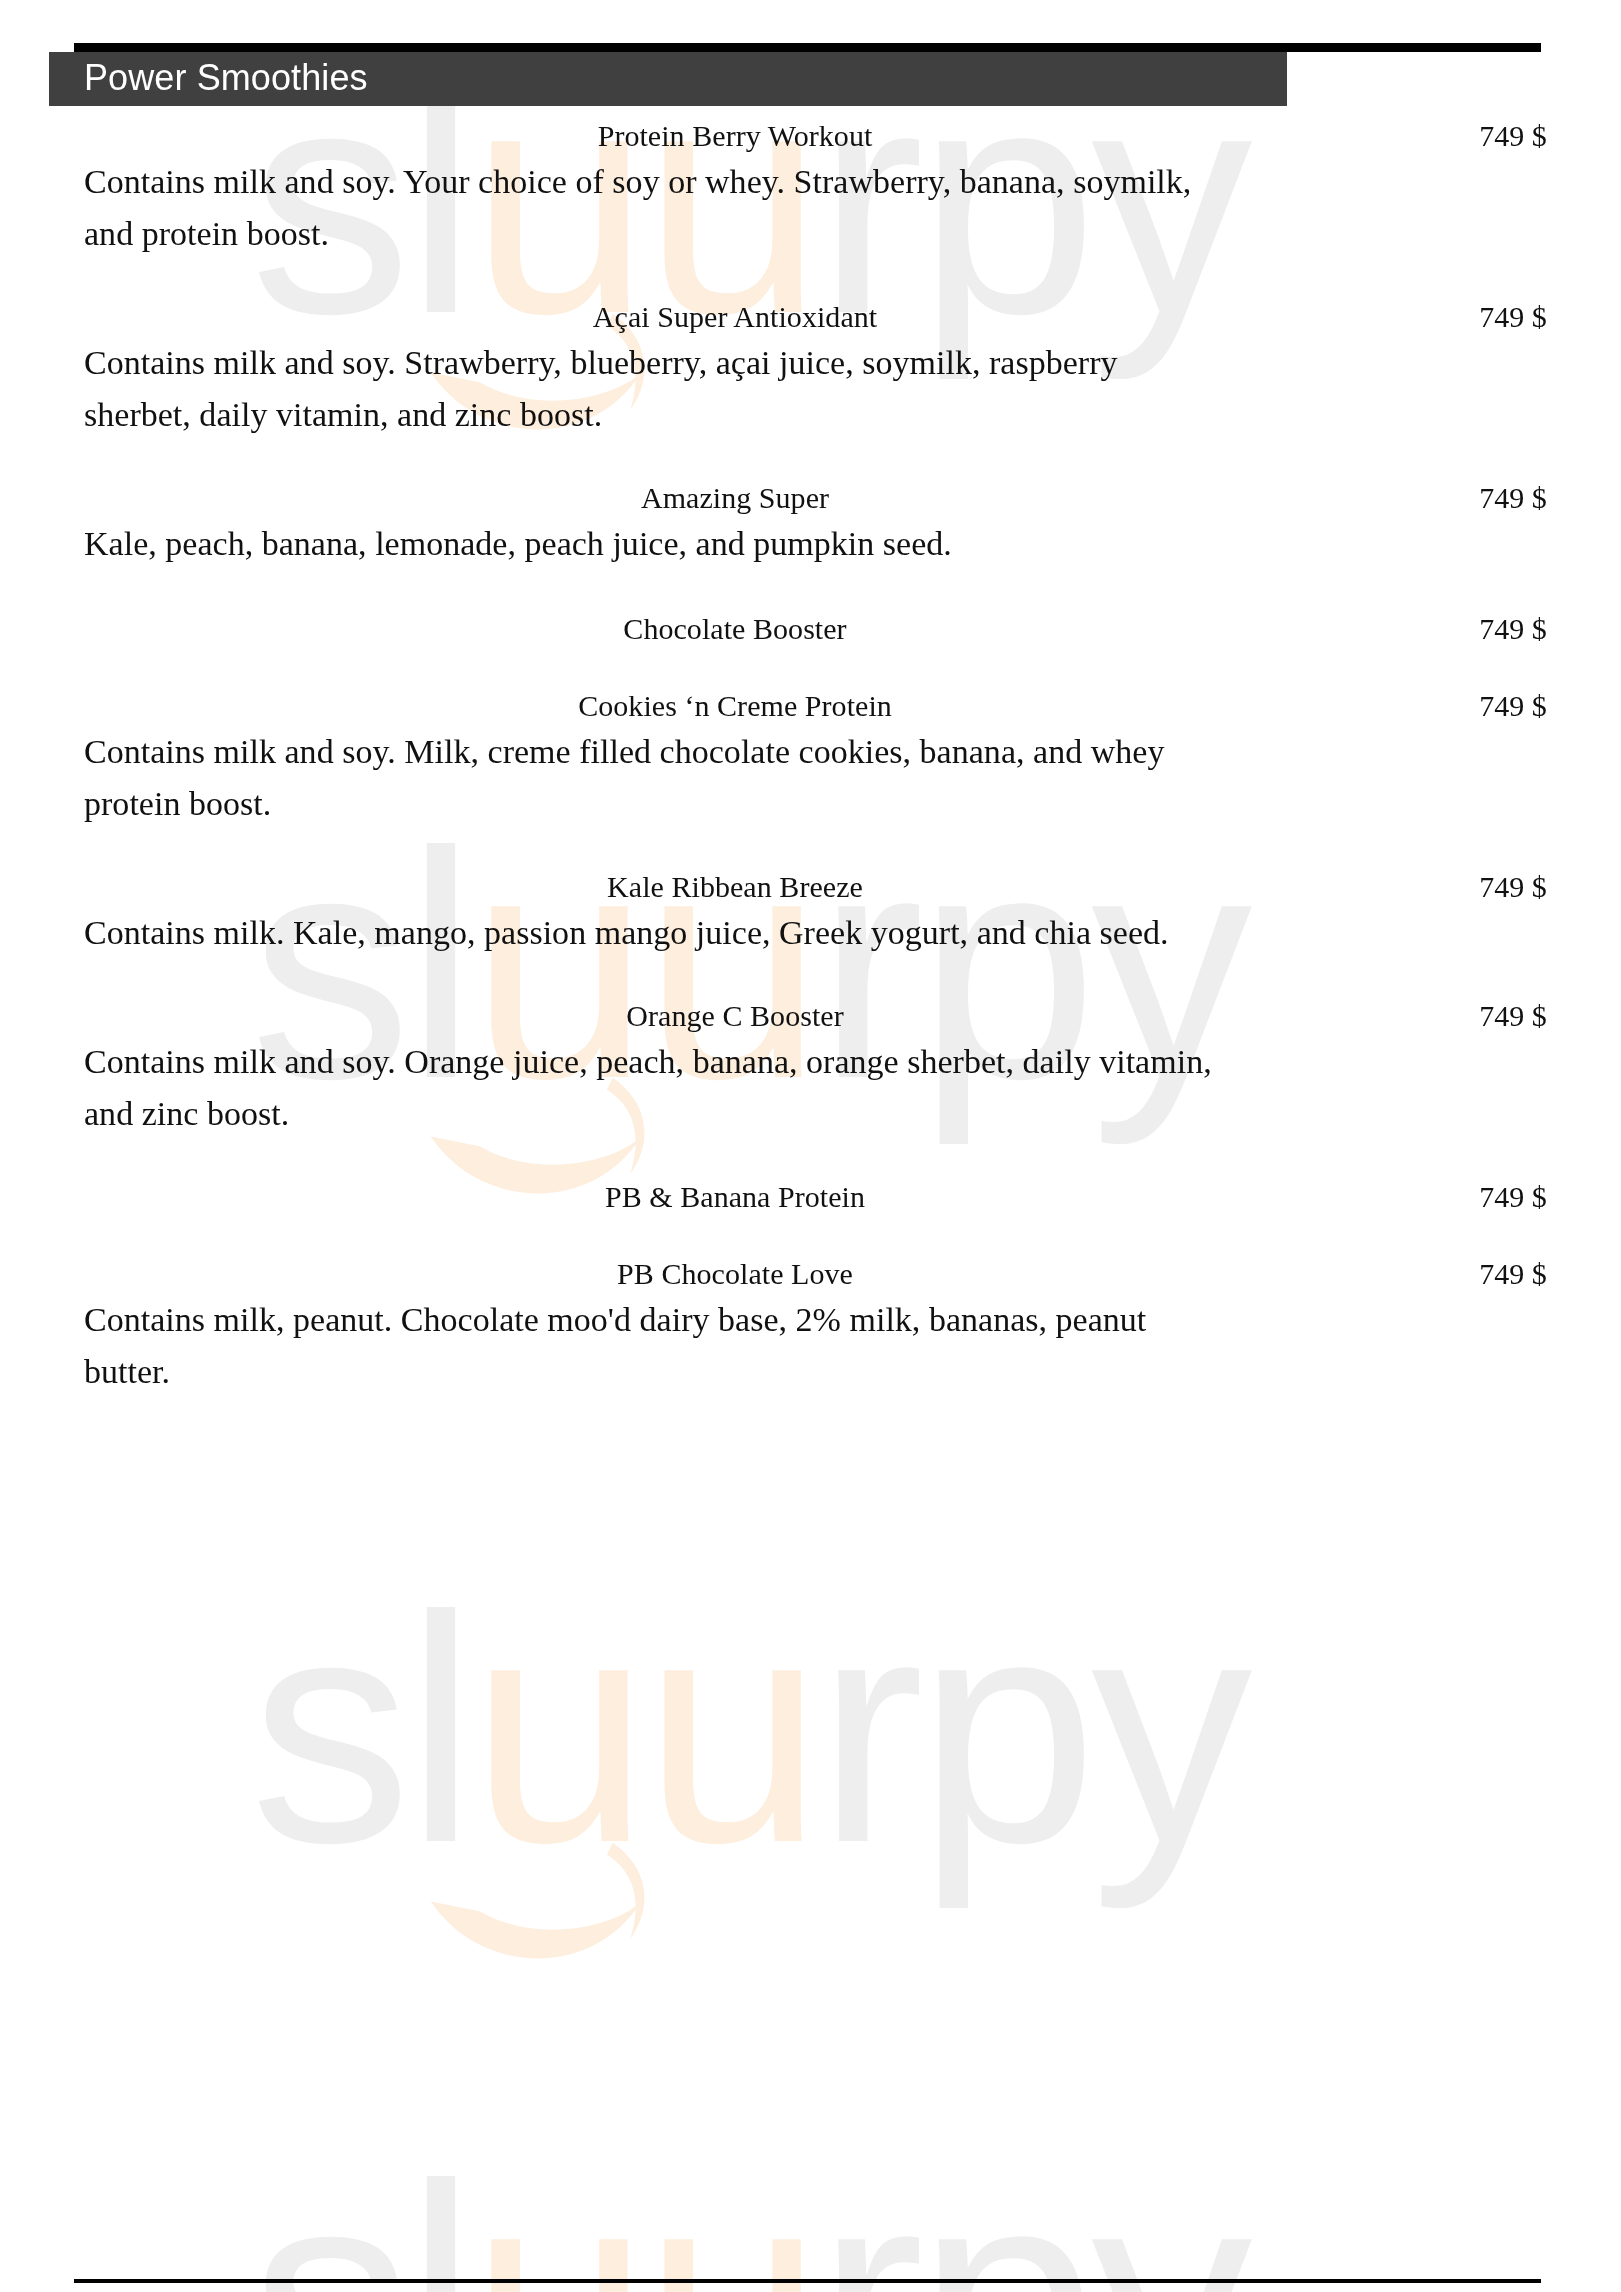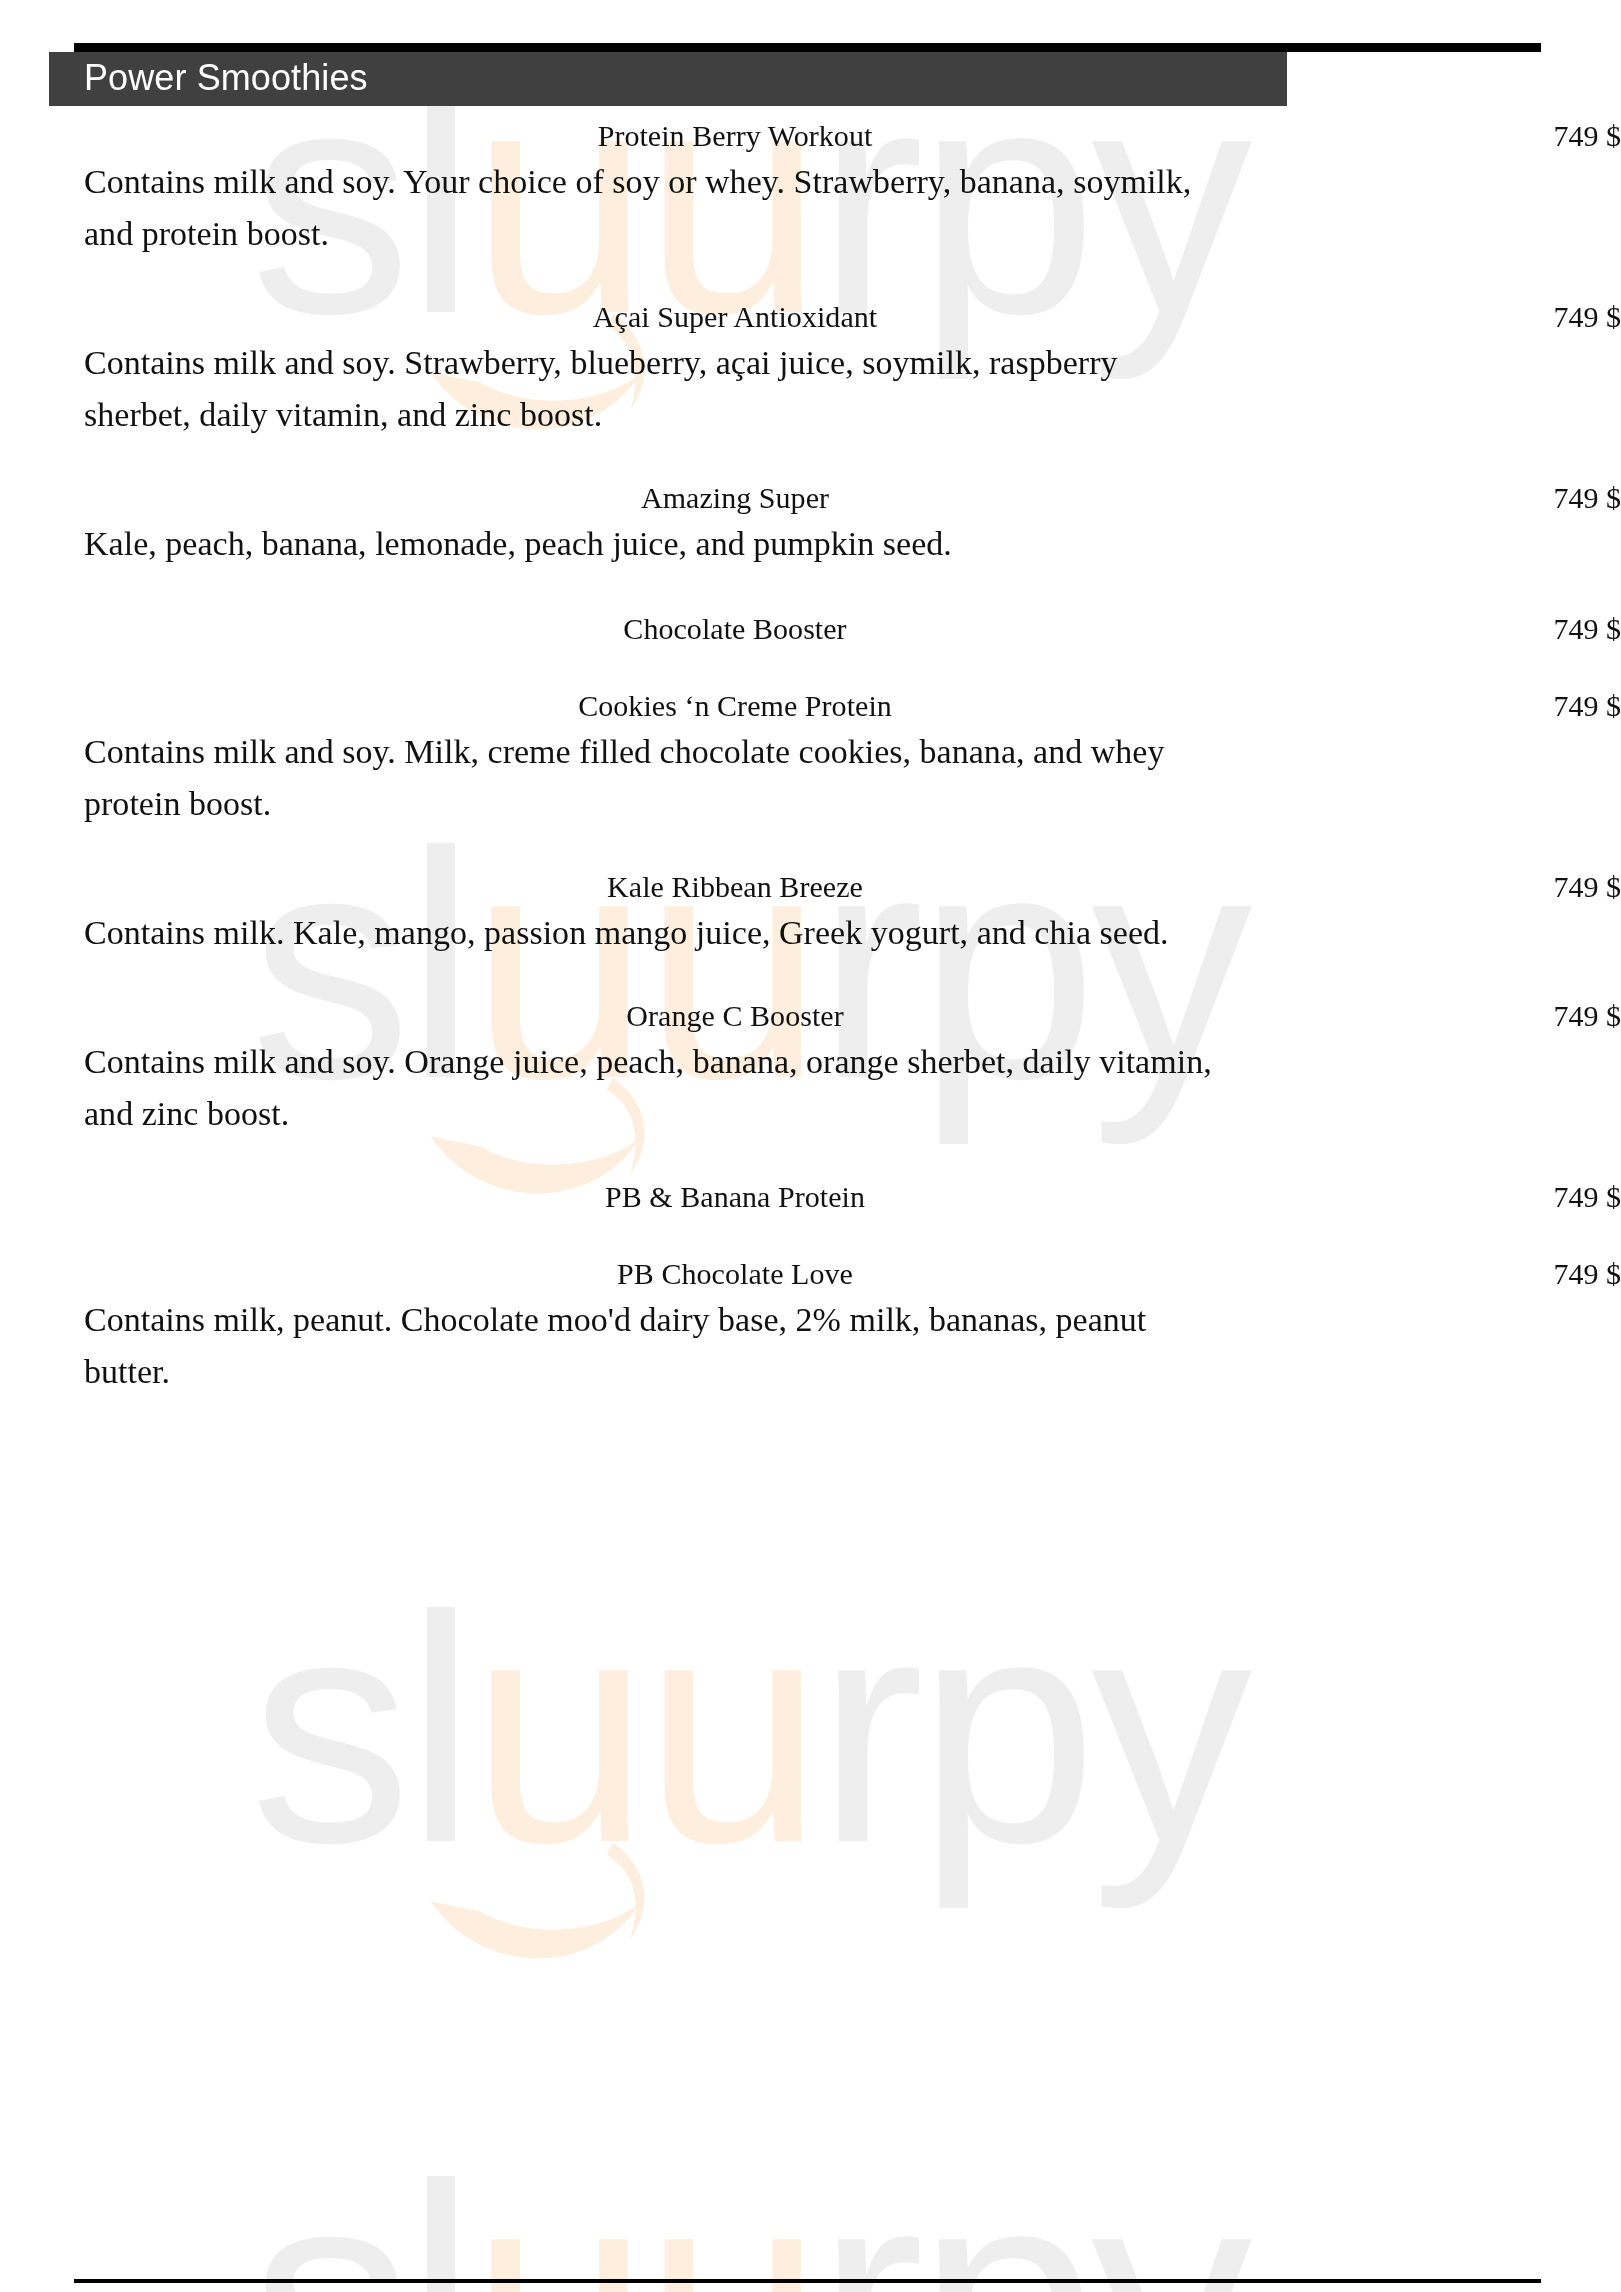--- a/index.html
+++ b/index.html
@@ -102,21 +102,21 @@
     color: #111111;
     letter-spacing: 0.05px;
     text-align: center;
   }
 
   .mi-price {
     position: absolute;
     right: -235px;
     top: 0;
     width: 216px;
-    text-align: right;
+    text-align: center;
     padding-left: 1px;
     font-size: 30px;
     line-height: 40px;
     color: #111111;
   }
 
   .mi-desc {
     font-size: 34px;
     line-height: 52px;
     color: #111111;

